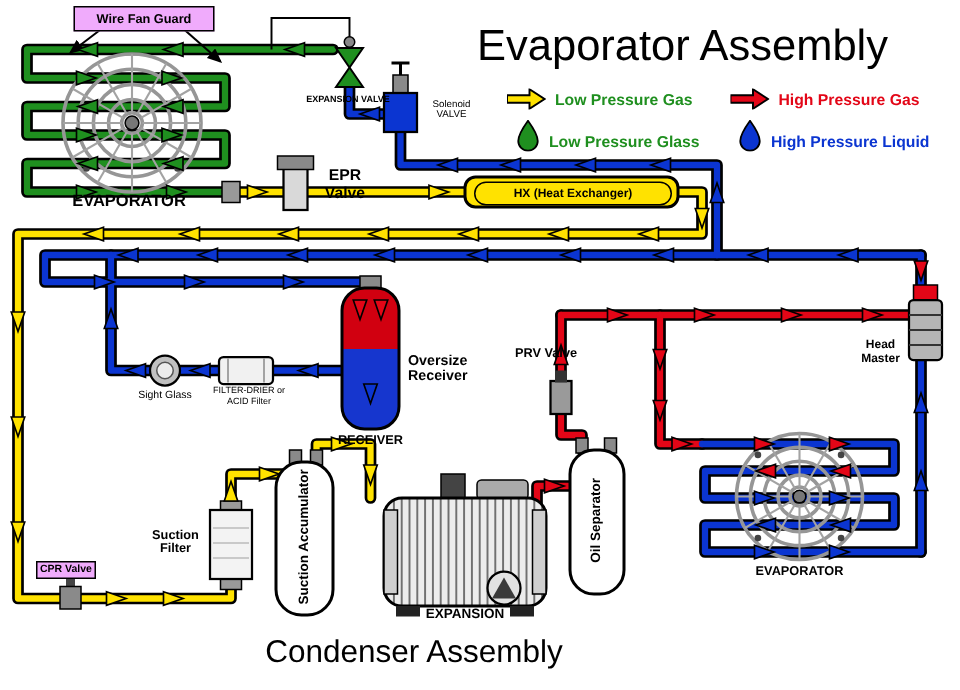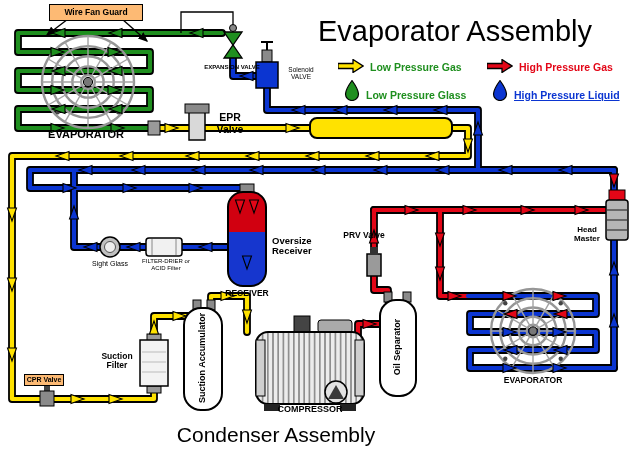--- a/index.html
+++ b/index.html
@@ -2,21 +2,21 @@
 <html><head>
 <meta charset="utf-8">
 <style>
   html,body{margin:0;padding:0;background:#fff}
   .stage{position:relative;width:640px;height:460px;background:#fff;overflow:hidden;
          font-family:"Liberation Sans",sans-serif;color:#000}
   svg.layer{position:absolute;left:0;top:0}
   .lbl{position:absolute;line-height:1.1;color:#000}
   .b{font-weight:bold}
   .ctr{text-align:center}
-  .box{border:1px solid #000;background:#fdba74}
+  .box{border:1px solid #000;background:#f0abfc}
   .title{font-weight:normal}
   .pp{fill:none;stroke-linejoin:round;stroke-linecap:round;stroke-width:4.2}
   .po{fill:none;stroke-linejoin:round;stroke-linecap:round;stroke-width:7.8;stroke:#000}
   .thin{fill:none;stroke:#000;stroke-width:1.3}
   .legend-item{position:absolute;display:flex;align-items:flex-end;gap:6px}
   .legend-item span{font-weight:bold;font-size:10.5px}
 </style>
 </head>
 <body>
 
@@ -308,27 +308,28 @@
 </svg>
 
 <div class="lbl title ctr" style="left:276px;top:16px;width:358px;font-size:29px">Evaporator Assembly</div>
 <div class="lbl title ctr" style="left:90px;top:423px;width:372px;font-size:21px">Condenser Assembly</div>
 
 <div class="lbl b ctr box" style="left:49px;top:4px;width:92px;height:15px;line-height:15px;font-size:8.5px">Wire Fan Guard</div>
 <div class="lbl b ctr" style="left:36px;top:128px;width:100px;font-size:11px">EVAPORATOR</div>
 <div class="lbl b ctr" style="left:190px;top:64px;width:84px;font-size:6px">EXPANSION VALVE</div>
 <div class="lbl ctr" style="left:281px;top:66px;width:40px;font-size:6.5px">Solenoid VALVE</div>
 <div class="lbl b ctr" style="left:212px;top:112px;width:36px;font-size:10.5px">EPR Valve</div>
+<div class="lbl b ctr" style="left:316px;top:121px;width:130px;height:14px;line-height:14px;font-size:8px;border:1.2px solid #000;border-radius:8px">HX (Heat Exchanger)</div>
 <div class="lbl ctr" style="left:82px;top:260px;width:56px;font-size:7px">Sight Glass</div>
 <div class="lbl ctr" style="left:138px;top:258px;width:56px;font-size:6px">FILTER-DRIER or ACID Filter</div>
 <div class="lbl b ctr" style="left:214px;top:289px;width:66px;font-size:8.5px">RECEIVER</div>
 <div class="lbl b" style="left:272px;top:236px;width:54px;font-size:9.5px">Oversize Receiver</div>
 <div class="lbl b ctr" style="left:342px;top:231px;width:44px;font-size:8.5px">PRV Valve</div>
 <div class="lbl b ctr" style="left:353px;top:342px;width:90px;font-size:9px;transform:rotate(-90deg)">Oil Separator</div>
-<div class="lbl b ctr" style="left:258px;top:405px;width:104px;font-size:9px">COMPRESSOR</div>
+<div class="lbl b ctr" style="left:258px;top:405px;width:104px;font-size:9px">EXPANSION</div>
 <div class="lbl b ctr" style="left:153px;top:353px;width:100px;font-size:9px;transform:rotate(-90deg)">Suction Accumulator</div>
 <div class="lbl b ctr" style="left:96px;top:352px;width:42px;font-size:8.5px">Suction Filter</div>
 <div class="lbl b ctr box" style="left:24px;top:374px;width:38px;font-size:7px;padding:1px 0">CPR Valve</div>
 <div class="lbl b ctr" style="left:493px;top:376px;width:80px;font-size:8.5px">EVAPORATOR</div>
 <div class="lbl b ctr" style="left:568px;top:226px;width:38px;font-size:8px">Head Master</div>
 
 <div class="legend-item" style="left:338px;top:59px">
   <svg width="26" height="14" viewBox="0 0 26 14">
     <polygon points="0,4.5 15,4.5 15,0.5 25,7 15,13.5 15,9.5 0,9.5" stroke="#000" stroke-width="1.3" fill="#FFE200"></polygon>
   </svg>
@@ -343,16 +344,16 @@
 <div class="legend-item" style="left:344px;top:80px">
   <svg width="16" height="21" viewBox="0 0 16 21">
     <path d="M8,0.5 C8,0.5 1.5,9.5 1.5,14 A6.5,6.5 0 0 0 14.5,14 C14.5,9.5 8,0.5 8,0.5 Z" stroke="#000" stroke-width="1.2" fill="#1F8F1F"></path>
   </svg>
   <span style="color: rgb(31, 143, 31);">Low Pressure Glass</span>
 </div>
 <div class="legend-item" style="left:492px;top:80px">
   <svg width="16" height="21" viewBox="0 0 16 21">
     <path d="M8,0.5 C8,0.5 1.5,9.5 1.5,14 A6.5,6.5 0 0 0 14.5,14 C14.5,9.5 8,0.5 8,0.5 Z" stroke="#000" stroke-width="1.2" fill="#0B35D1"></path>
   </svg>
-  <span style="color: rgb(11, 53, 209); text-decoration: underline;">High Pressure Liquid</span>
+  <span style="color: rgb(11, 53, 209);">High Pressure Liquid</span>
 </div>
 
 </div>
 
 </body></html>

